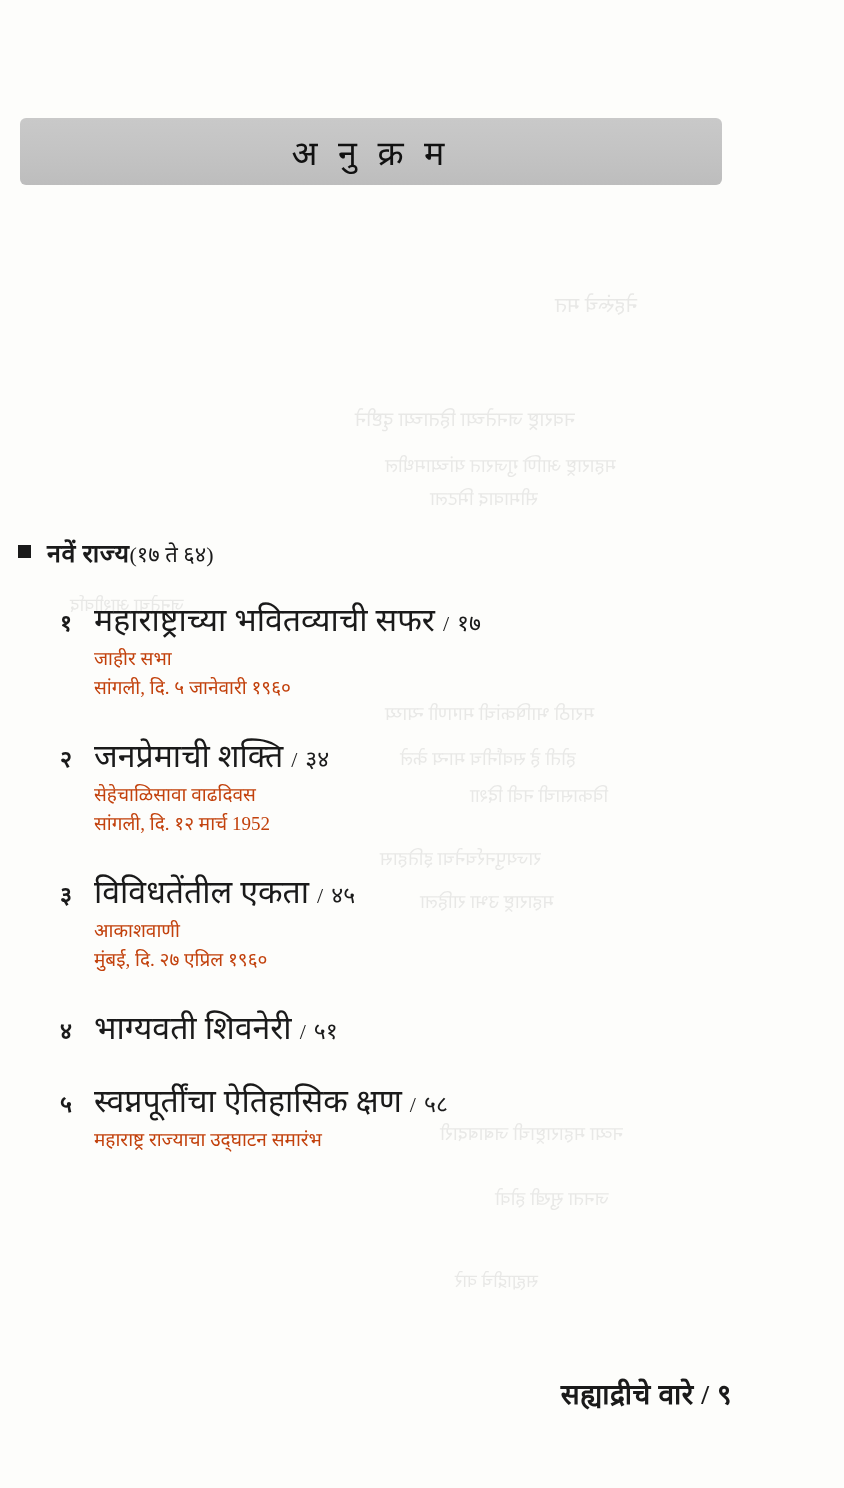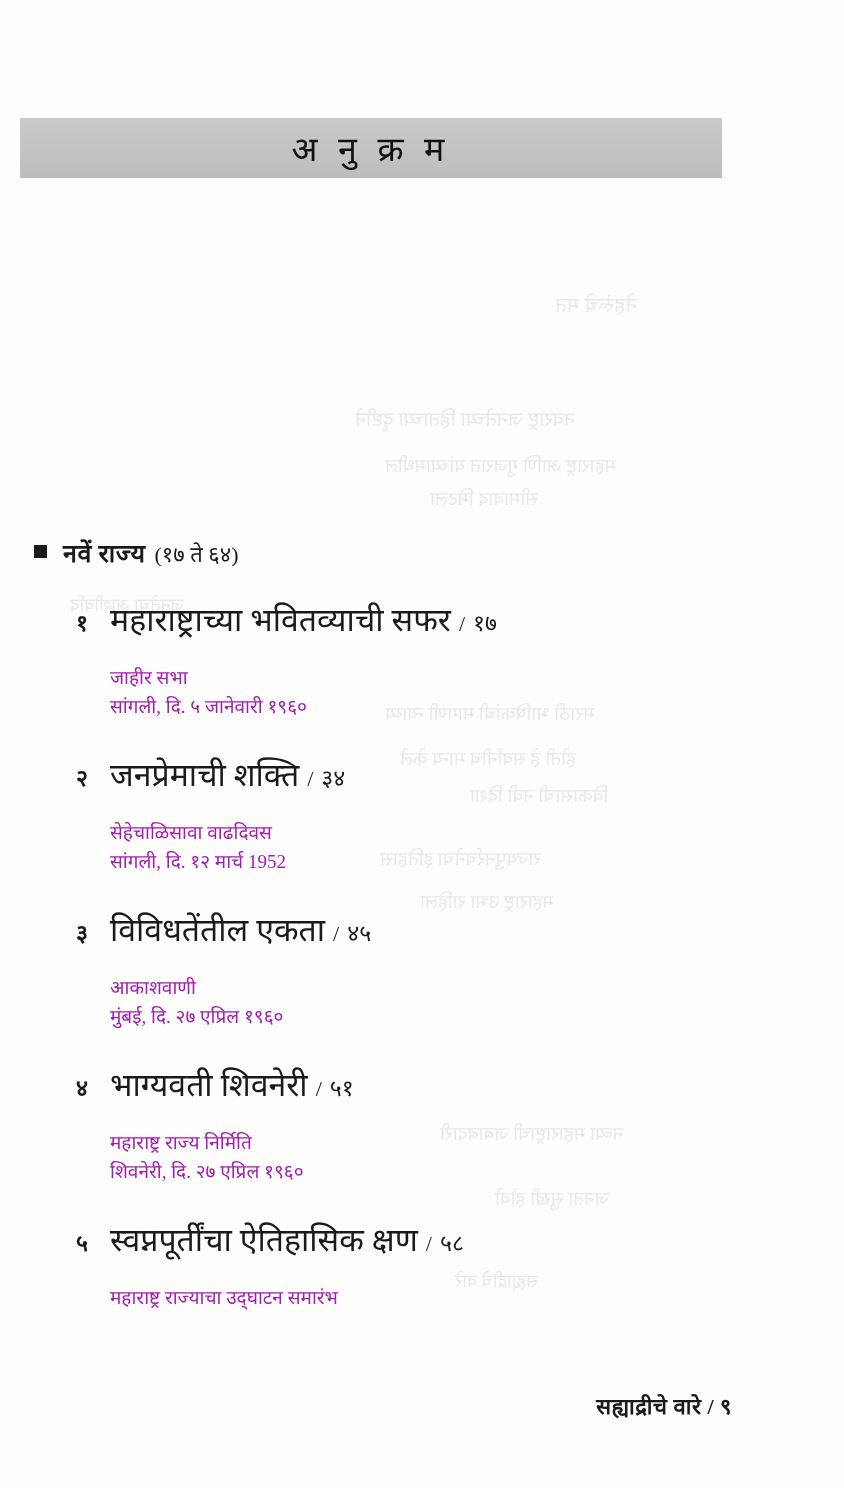--- a/index.html
+++ b/index.html
@@ -36,36 +36,37 @@
     white-space: nowrap;
     transform: scaleX(-1);
     font-family: "Liberation Serif", "DejaVu Serif", serif;
   }
 
   .title-band {
     position: absolute;
     left: 20px;
     top: 118px;
     width: 702px;
-    height: 60px;
+    height: 67px;
     background: linear-gradient(180deg, #c9c9c9 0%, #c3c3c3 55%, #bdbdbd 100%);
     display: flex;
     align-items: center;
     justify-content: center;
+    border-radius: 6px;
   }
   .title-band .title-text {
     font-size: 34px;
     letter-spacing: 6px;
     color: #111;
     font-family: "Liberation Serif", "DejaVu Serif", serif;
   }
 
   .content {
     position: absolute;
-    left: 16px;
+    left: 0;
     right: 0;
     top: 535px;
   }
 
   .section-head {
     display: flex;
     align-items: baseline;
     margin-left: 18px;
     margin-bottom: 28px;
   }
@@ -79,21 +80,21 @@
     top: -4px;
     flex: 0 0 auto;
   }
   .section-title {
     font-size: 25px;
     font-weight: bold;
     letter-spacing: 0.5px;
   }
   .section-range {
     font-size: 22px;
-    margin-left: 9px;
+    margin-left: 0;
   }
 
   .entry {
     margin: 0 0 30px 60px;
   }
   .entry-line {
     display: flex;
     align-items: baseline;
   }
   .entry-num {
@@ -110,34 +111,34 @@
     font-size: 22px;
     margin: 0 8px;
     font-weight: normal;
   }
   .entry-page {
     font-size: 23px;
     font-weight: normal;
   }
   .entry-sub {
     margin-left: 34px;
-    margin-top: 23px;
+    margin-top: 4px;
     font-size: 19px;
     line-height: 1.55;
-    color: #a21caf;
+    color: #c2410c;
   }
   .entry-sub div {
     white-space: nowrap;
   }
 
   .footer {
     position: absolute;
     right: 112px;
-    bottom: 68px;
-    font-size: 22px;
+    bottom: 76px;
+    font-size: 28px;
     font-weight: bold;
     letter-spacing: 0.5px;
   }
 </style>
 </head>
 <body>
 
 <div class="page">
 
   <div class="ghost-layer">
@@ -207,24 +208,20 @@
       </div>
     </div>
 
     <div class="entry">
       <div class="entry-line">
         <span class="entry-num">४</span>
         <span class="entry-title">भाग्यवती शिवनेरी</span>
         <span class="entry-sep">/</span>
         <span class="entry-page">५१</span>
       </div>
-      <div class="entry-sub">
-        <div>महाराष्ट्र राज्य निर्मिति</div>
-        <div>शिवनेरी, दि. २७ एप्रिल १९६०</div>
-      </div>
     </div>
 
     <div class="entry">
       <div class="entry-line">
         <span class="entry-num">५</span>
         <span class="entry-title">स्वप्नपूर्तींचा ऐतिहासिक क्षण</span>
         <span class="entry-sep">/</span>
         <span class="entry-page">५८</span>
       </div>
       <div class="entry-sub">

